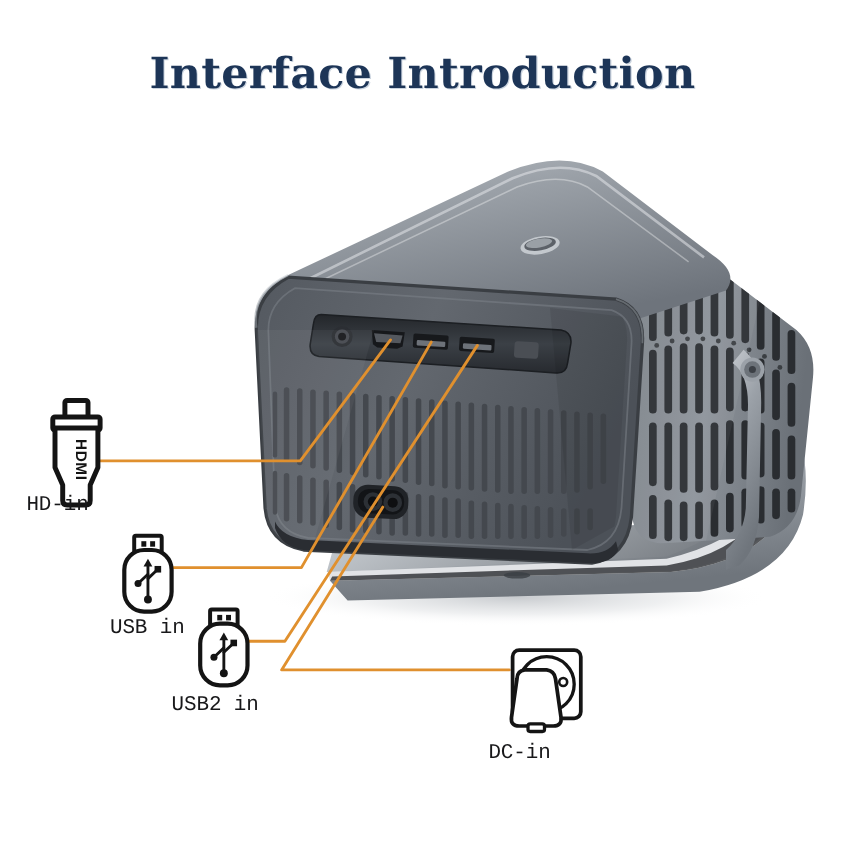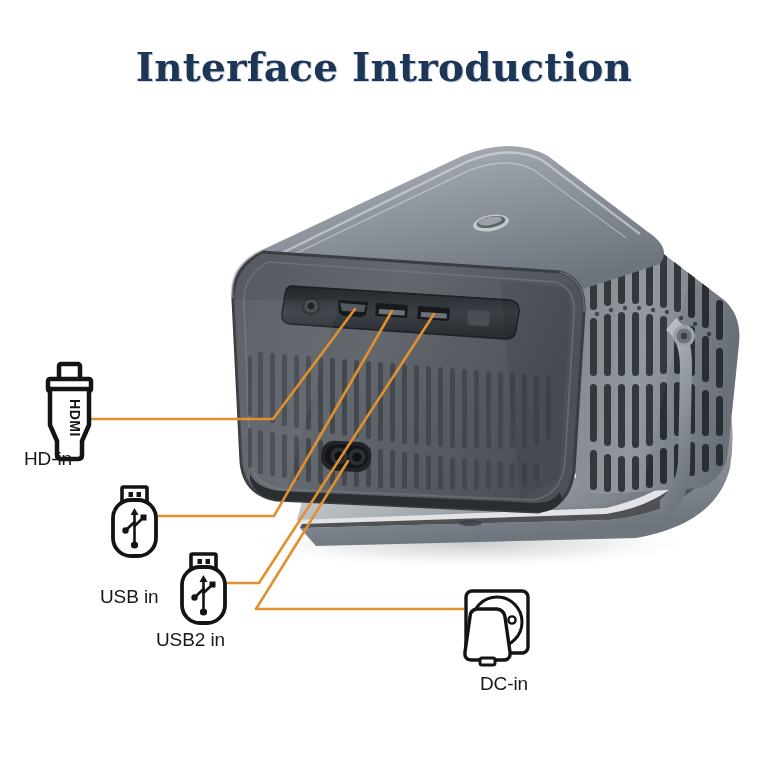--- a/index.html
+++ b/index.html
@@ -28,31 +28,31 @@
 
   
   .layer{position:absolute;left:0;top:0;width:768px;height:768px;}
   #leaders{z-index:3;}
   #device{z-index:2;}
   #icons{z-index:4;}
 
   
   .callout-label{
     position:absolute;
-    font-family:Liberation Sans, sans-serif;
+    font-family:Liberation Mono, monospace;
     font-size:19px;
     color:#18181a;
     white-space:nowrap;
     z-index:5;
     letter-spacing:-0.1px;
   }
   #label-hd  {left:24px; top:448px;}
-  #label-usb {left:100px;top:586px;}
+  #label-usb {left:100px;top:559px;}
   #label-usb2{left:156px;top:629px;}
-  #label-dc  {left:480px;top:673px;}
+  #label-dc  {left:444px;top:673px;}
 </style>
 </head>
 <body>
 
 <div id="stage">
 
   <div id="title">Interface Introduction</div>
 
   <svg class="layer" id="device" viewBox="0 0 768 768">
     <defs>

